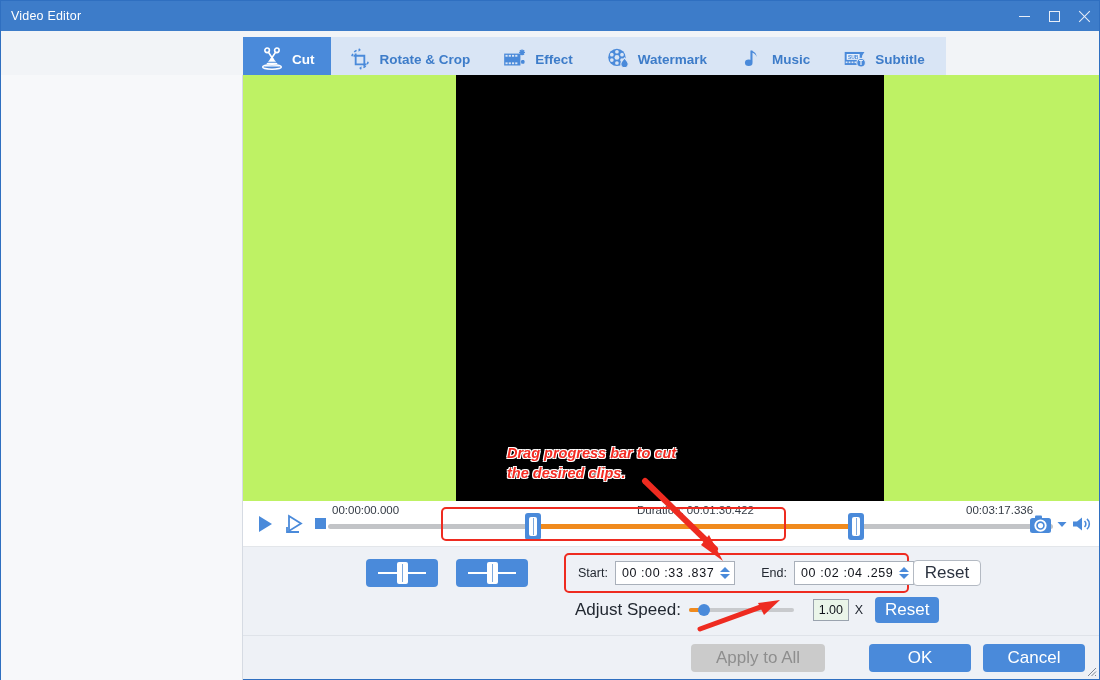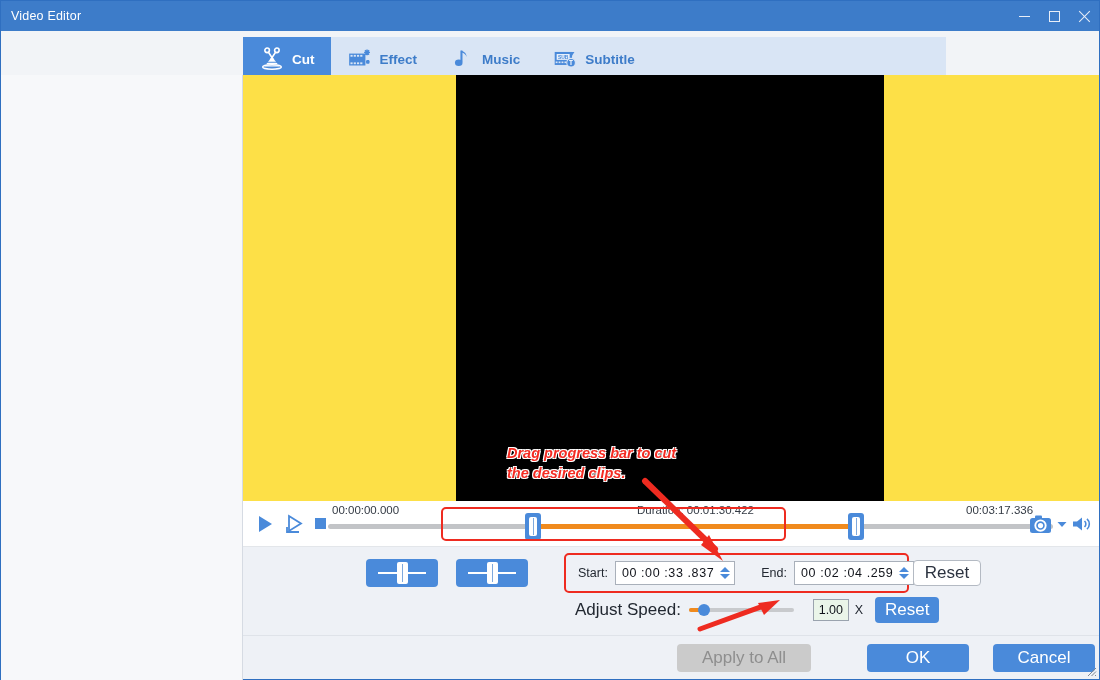--- a/index.html
+++ b/index.html
@@ -87,21 +87,21 @@
     color: #3d7cc9; font-size: 13.5px; font-weight: bold;
     white-space: nowrap;
   }
   .tab.active { background: #4a8ada; color: #ffffff; }
   .tab .ic { width: 26px; height: 26px; flex: none; display:block; }
 
   
   .preview {
     position: absolute; left: 242px; top: 74px;
     width: 856px; height: 426px;
-    background: #fde047;
+    background: #bef264;
   }
   .preview .video {
     position: absolute; left: 213px; top: 0;
     width: 428px; height: 426px;
     background: #000000;
   }
   .annot1 {
     position: absolute; left: 264px; top: 368px;
     font-size: 14.5px; font-weight: bold; font-style: italic;
     color: #f42b22; line-height: 20px;
@@ -243,21 +243,21 @@
                  -1px -1px 0 #fff, 0 2px 2px rgba(0,0,0,.25);
     white-space: pre-line; z-index: 40;
   }
   .arrow2 { position: absolute; left: 453px; top: 52px; z-index: 40; }
 
   .bottombar {
     position: absolute; left: 0; bottom: 0;
     width: 856px; height: 44px;
     border-top: 1px solid #dfe3e9;
     display: flex; align-items: center; justify-content: flex-end;
-    padding-right: 4px; gap: 24px;
+    padding-right: 14px; gap: 12px;
   }
   .bottombar .btn { width: 102px; height: 28px; }
   .bottombar .apply { width: 134px; margin-right: 32px; }
   .resizer {
     position: absolute; right: 2px; bottom: 2px;
     width: 10px; height: 10px; z-index: 50;
   }
 </style>
 </head>
 <body>
@@ -291,20 +291,33 @@
           <circle cx="16.5" cy="4" r="2.1" fill="none" stroke="#fff" stroke-width="1.5"></circle>
           <path d="M8.6 5.6 L13.5 13 M15.4 5.6 L10.5 13" stroke="#fff" stroke-width="1.5" fill="none"></path>
           <path d="M12 10 L19 19 H5 Z" fill="#fff"></path>
           <path d="M7 15 H17 M6 17.4 H18" stroke="#4a8ada" stroke-width="1.1"></path>
           <ellipse cx="12" cy="19.3" rx="8.6" ry="2.1" fill="none" stroke="#fff" stroke-width="1.4"></ellipse>
         </svg>
       </span>
       <span>Cut</span>
     </div>
 
+    <div class="tab">
+      <span class="ic">
+        <svg viewBox="0 0 24 24" width="26" height="26">
+          <path d="M8 7 V17 H18" fill="none" stroke="#4a8ada" stroke-width="1.7"></path>
+          <path d="M6 9 H16 V19" fill="none" stroke="#4a8ada" stroke-width="1.7"></path>
+          <path d="M4.5 9.5 A8 8 0 0 1 11 3.4" fill="none" stroke="#4a8ada" stroke-width="1.4" stroke-dasharray="2.5 2"></path>
+          <path d="M19.5 14.5 A8 8 0 0 1 13 20.6" fill="none" stroke="#4a8ada" stroke-width="1.4" stroke-dasharray="2.5 2"></path>
+          <path d="M11 1.8 L12.8 3.6 L10.6 5.2 Z" fill="#4a8ada"></path>
+          <path d="M13 22.2 L11.2 20.4 L13.4 18.8 Z" fill="#4a8ada"></path>
+        </svg>
+      </span>
+      <span>Rotate &amp; Crop</span>
+    </div>
 
     <div class="tab">
       <span class="ic">
         <svg viewBox="0 0 24 24" width="26" height="26">
           <rect x="2" y="7" width="15" height="11" fill="#4a8ada"></rect>
           <g fill="#d9e5f5">
             <rect x="3.2" y="8.2" width="2" height="1.7"></rect>
               <rect x="6.2" y="8.2" width="2" height="1.7"></rect>
             <rect x="9.2" y="8.2" width="2" height="1.7"></rect>
               <rect x="12.2" y="8.2" width="2" height="1.7"></rect>
@@ -313,20 +326,38 @@
             <rect x="9.2" y="15.1" width="2" height="1.7"></rect>
               <rect x="12.2" y="15.1" width="2" height="1.7"></rect>
           </g>
           <path d="M18.5 3.2 v5.4 M15.8 5.9 h5.4 M16.6 4 l3.8 3.8 M20.4 4 l-3.8 3.8" stroke="#4a8ada" stroke-width="1.3"></path>
           <path d="M19.2 13 v3.4 M17.5 14.7 h3.4 M17.9 13.4 l2.6 2.6 M20.5 13.4 l-2.6 2.6" stroke="#4a8ada" stroke-width="1.1"></path>
         </svg>
       </span>
       <span>Effect</span>
     </div>
 
+    <div class="tab">
+      <span class="ic">
+        <svg viewBox="0 0 24 24" width="26" height="26">
+          <circle cx="11" cy="10.5" r="8" fill="#4a8ada"></circle>
+          <g fill="#d9e5f5">
+            <circle cx="11" cy="10.5" r="2.2"></circle>
+            <circle cx="11" cy="5.3" r="1.7"></circle>
+              <circle cx="11" cy="15.7" r="1.7"></circle>
+            <circle cx="6.3" cy="8" r="1.7"></circle>
+              <circle cx="15.7" cy="8" r="1.7"></circle>
+            <circle cx="6.3" cy="13" r="1.7"></circle>
+              <circle cx="15.7" cy="13" r="1.7"></circle>
+          </g>
+          <path d="M18 11 c2.6 3 3.4 4.3 3.4 5.6 a3.4 3.4 0 0 1 -6.8 0 c0 -1.3 .8 -2.6 3.4 -5.6 z" fill="#4a8ada" stroke="#d9e5f5" stroke-width="1"></path>
+        </svg>
+      </span>
+      <span>Watermark</span>
+    </div>
 
     <div class="tab">
       <span class="ic">
         <svg viewBox="0 0 24 24" width="26" height="26">
           <path d="M11.5 4.2 C14.5 5.4 16.4 7.4 16.2 10.2 C15.6 7.8 13.9 6.7 11.5 6.1 Z" fill="#4a8ada"></path>
           <path d="M11.5 4.2 v10.2" stroke="#4a8ada" stroke-width="1.9" fill="none"></path>
           <ellipse cx="9" cy="15.4" rx="3.5" ry="3" fill="#4a8ada"></ellipse>
         </svg>
       </span>
       <span>Music</span>

